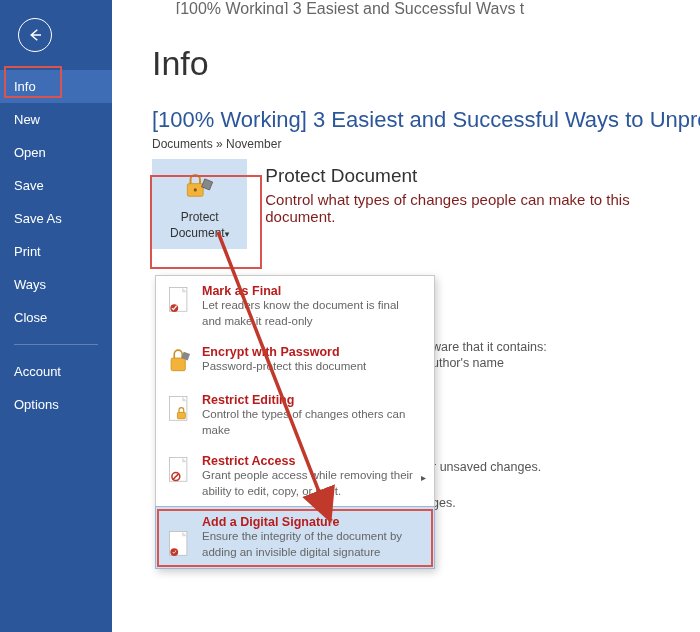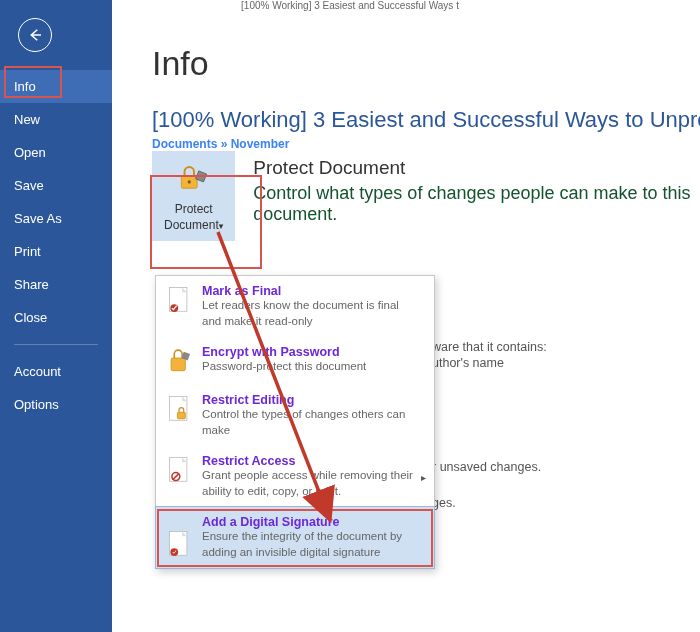--- a/index.html
+++ b/index.html
@@ -10,21 +10,21 @@
     width: 700px;
     height: 632px;
     overflow: hidden;
     background: #fff;
     position: relative;
   }
   .titlebar {
     position: absolute;
     top: 0; left: 0; right: 0;
     height: 14px;
-    font-size: 10px;
+    font-size: 16px;
     color: #666;
     text-align: center;
     padding-top: 0;
     white-space: nowrap;
   }
   .sidebar {
     position: absolute;
     top: 0; left: 0; bottom: 0;
     width: 112px;
     background: #2b579a;
@@ -72,22 +72,22 @@
     margin-bottom: 24px;
   }
   .doc-title {
     font-size: 22px;
     color: #2b579a;
     margin-bottom: 4px;
     white-space: nowrap;
   }
   .breadcrumb {
     font-size: 12px;
-    color: #3b82f6;
-    font-weight: bold;
+    color: #404040;
+    margin-bottom: 8px;
   }
   .section-row {
     display: flex;
     align-items: flex-start;
     gap: 18px;
   }
   .protect-btn {
     width: 96px;
     padding: 12px 6px 8px 6px;
     background: #cfe0f2;
@@ -97,22 +97,22 @@
     cursor: pointer;
     position: relative;
   }
   .protect-btn .label { margin-top: 6px; line-height: 1.3; }
   .section-head {
     font-size: 19px;
     color: #333;
     margin-bottom: 4px;
   }
   .section-sub {
-    font-size: 18px;
-    color: #14532d;
+    font-size: 15px;
+    color: #7f1d1d;
   }
   
   .dropdown {
     position: absolute;
     top: 275px; left: 155px;
     width: 280px;
     background: #fff;
     border: 1px solid #c8c8c8;
     box-shadow: 2px 3px 8px rgba(0,0,0,0.2);
   }
@@ -128,21 +128,21 @@
     background: #cfe0f2;
     outline: 1px solid #9ab7da;
     align-items: flex-end;
   }
   .menu-icon {
     width: 26px; height: 30px;
     flex-shrink: 0;
     margin-top: 2px;
   }
   .menu-text { flex: 1; }
-  .menu-title { font-size: 12.5px; font-weight: 600; color: #6d28d9; }
+  .menu-title { font-size: 12.5px; font-weight: 600; color: #b91c1c; }
   .menu-desc { font-size: 11.5px; color: #666; line-height: 1.35; padding-right: 8px;}
   .menu-arrow {
     position: absolute; right: 8px; top: 50%;
     transform: translateY(-50%);
     font-size: 10px; color: #555;
   }
   
   .bg-text {
     position: absolute;
     font-size: 12.5px;
@@ -166,21 +166,21 @@
         <path d="M15 5 L7 12 L15 19 M7 12 H20"></path>
       </svg>
   </div>
 
   <div class="nav-item selected"><span>Info</span></div>
   <div class="nav-item"><span>New</span></div>
   <div class="nav-item"><span>Open</span></div>
   <div class="nav-item"><span>Save</span></div>
   <div class="nav-item"><span>Save As</span></div>
   <div class="nav-item"><span>Print</span></div>
-  <div class="nav-item"><span>Share</span></div>
+  <div class="nav-item"><span>Ways</span></div>
   <div class="nav-item"><span>Close</span></div>
 
   <div class="nav-sep"></div>
 
   <div class="nav-item"><span>Account</span></div>
   <div class="nav-item"><span>Options</span></div>
 </div>
 
 <div class="main">
   <div class="page-title">Info</div>

